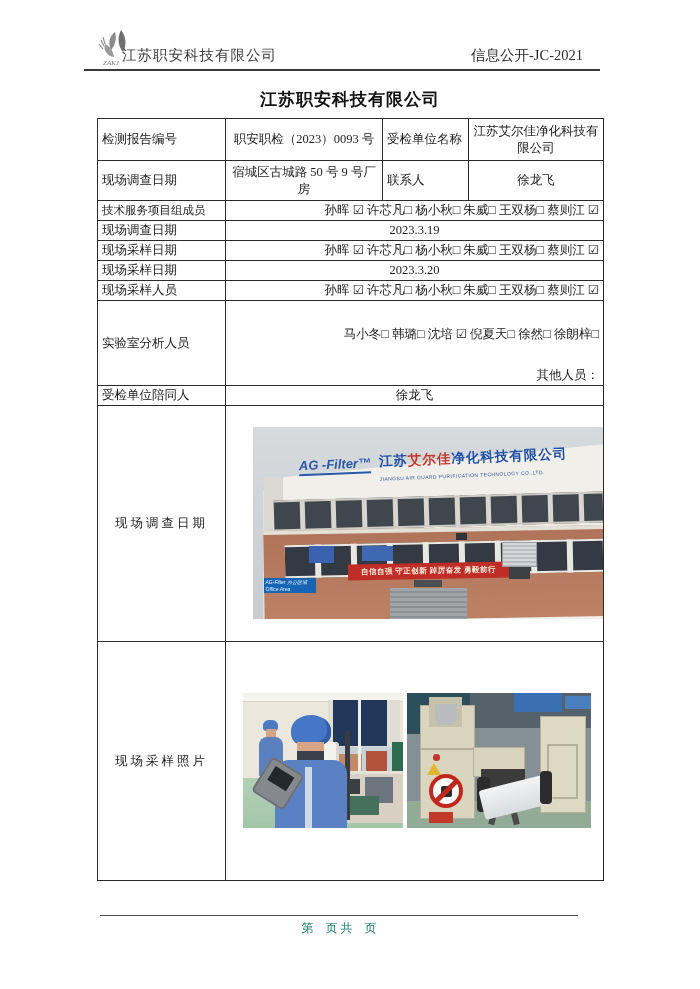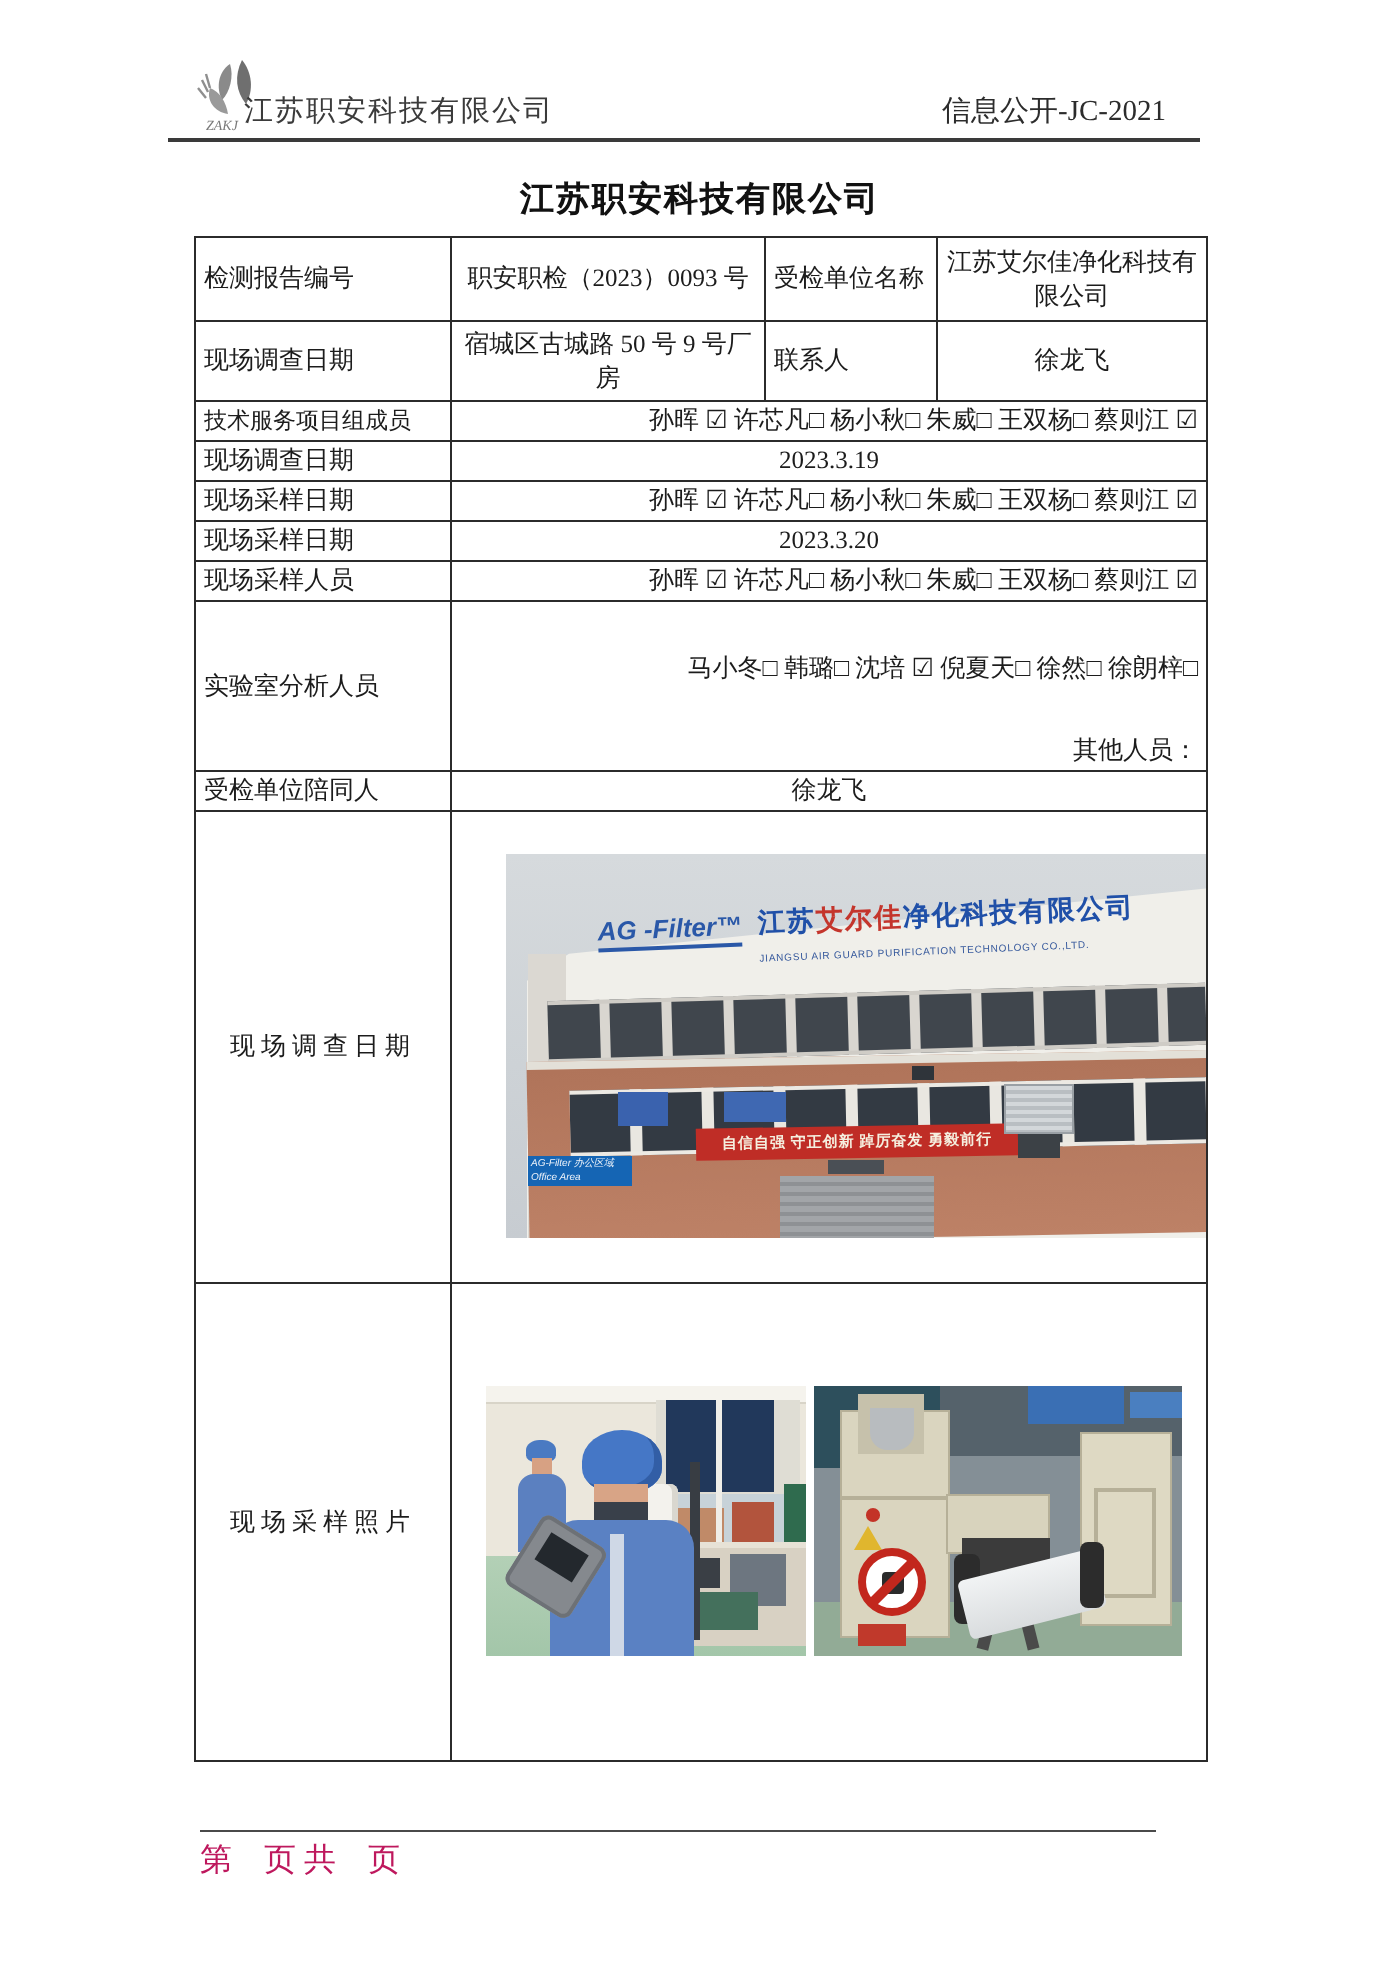--- a/index.html
+++ b/index.html
@@ -26,21 +26,21 @@
   td.lbl { text-align:left; vertical-align:middle; }
   td.val-c { text-align:center; vertical-align:middle; }
   td.val-l { text-align:right; vertical-align:middle; padding-left:8px; font-size:12px; white-space:nowrap; }
   td.photo-lbl { text-align:center; vertical-align:middle; letter-spacing:3px; }
   td.photo-cell { vertical-align:top; padding:0; position:relative; }
   .two-line div { line-height:18px;margin-top:23px; }
 
   
   .note { position:absolute; left:97px; top:838px; font-size:12.5px; color:#1c1c1c; }
   .foot-rule { position:absolute; left:100px; top:915px; width:478px; height:1px; background:#4a4a4a; }
-  .foot-text { position:absolute; left:100px; top:920px; width:478px; text-align:left; font-size:16px; color:#be185d; }
+  .foot-text { position:absolute; left:100px; top:920px; width:478px; text-align:center; font-size:12px; color:#0f766e; }
 
   
   .ph1 { position:relative; width:350px; height:192px; margin:20px 0 0 23px;
          background:linear-gradient(#d6dadd 0%, #cdd2d6 55%, #c7ccd1 100%); overflow:hidden; }
   .bldg { position:absolute; inset:0; background:#f0efea;
           clip-path:polygon(3% 100%, 3% 33%, 9% 26%, 100% 9%, 100% 100%); }
   .bldg-left-col { position:absolute; left:3%; top:26%; width:5.5%; height:74%; background:#dbd8d2; }
   .sign { position:absolute; left:13%; top:13%; width:85%; transform:rotate(-2.4deg); white-space:nowrap; }
   .sign .brand { display:inline-block; font-style:italic; font-weight:bold; font-size:13px; color:#2a58a8;
                  border-bottom:2px solid #2a58a8; padding-bottom:1px; margin-right:8px;

